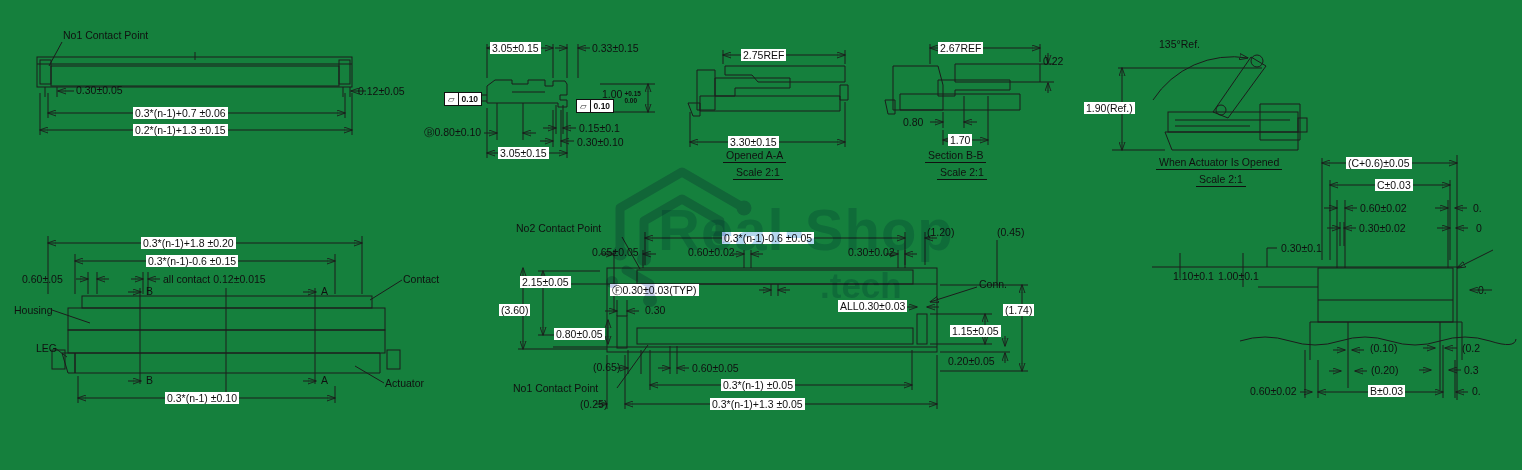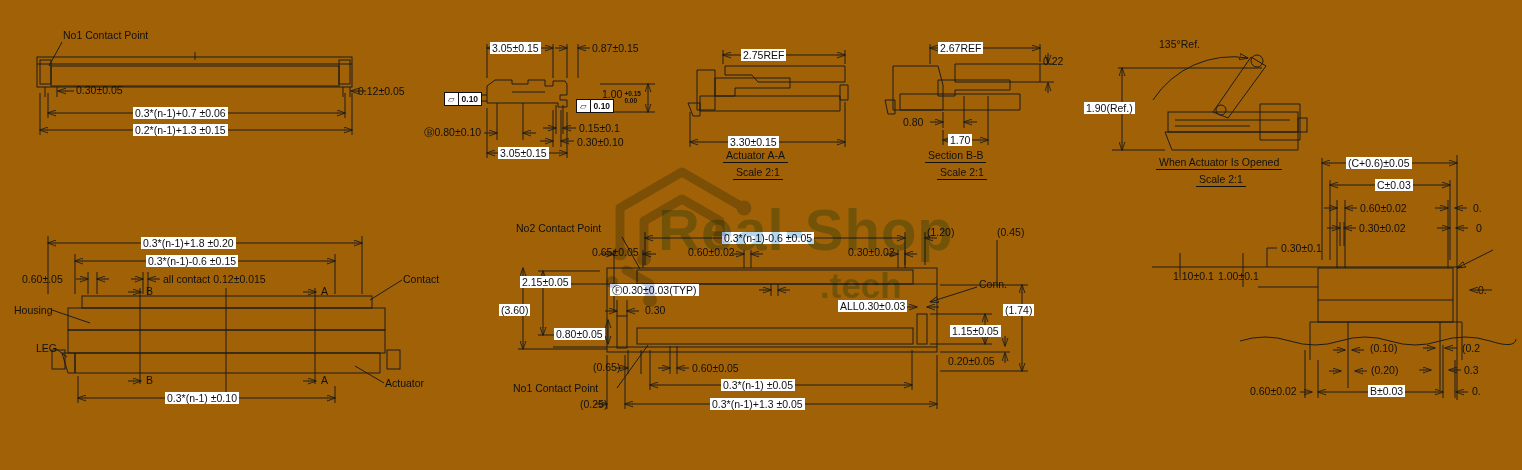--- a/index.html
+++ b/index.html
@@ -1,16 +1,16 @@
 <!DOCTYPE html>
 <html><head>
 <meta charset="utf-8">
 <style>
   html,body{margin:0;padding:0;background:#fff}
-  .stage{position:relative;width:1522px;height:470px;background:#a16207;overflow:hidden;
+  .stage{position:relative;width:1522px;height:470px;background:#15803d;overflow:hidden;
          font-family:"Liberation Sans",sans-serif}
   svg.lines{position:absolute;left:0;top:0;z-index:1}
   svg.lines line, svg.lines path, svg.lines rect, svg.lines circle{stroke:#1c1c1c;stroke-width:1;fill:none}
   .lb{position:absolute;font-size:10.5px;color:#101010;white-space:nowrap;line-height:1.15;z-index:3}
   .bg{background:#fff;padding:0 2px}
   .ul{border-bottom:1.2px solid #101010;padding:0 3px 1px}
   .fcf{display:inline-flex;border:1px solid #101010;background:#fff;z-index:3;position:absolute}
   .fcf i{font-style:normal;padding:0 3px;font-size:8.5px;line-height:12px;color:#101010}
   .fcf i + i{border-left:1px solid #101010;font-weight:bold}
   .tolstack{display:inline-flex;flex-direction:column;font-size:6.5px;line-height:1.05;
@@ -323,41 +323,41 @@
   </g>
 </svg>
 
 <span class="lb" style="left:63px;top:29px">No1 Contact Point</span>
 <span class="lb" style="left:76px;top:84px">0.30±0.05</span>
 <span class="lb" style="left:358px;top:85px">0.12±0.05</span>
 <span class="lb bg" style="left:133px;top:107px">0.3*(n-1)+0.7 ±0.06</span>
 <span class="lb bg" style="left:133px;top:124px">0.2*(n-1)+1.3 ±0.15</span>
 
 <span class="lb bg" style="left:490px;top:42px">3.05±0.15</span>
-<span class="lb" style="left:592px;top:42px">0.87±0.15</span>
+<span class="lb" style="left:592px;top:42px">0.33±0.15</span>
 <span class="lb" style="left:602px;top:88px"><span>1.00</span><span class="tolstack">
         <i>+0.15</i>
         <i>0.00</i>
       </span></span>
 <span class="fcf" style="left:444px;top:92px">
       <i>▱</i>
       <i>0.10</i>
     </span>
 <span class="fcf" style="left:576px;top:99px">
       <i>▱</i>
       <i>0.10</i>
     </span>
 <span class="lb" style="left:424px;top:126px">Ⓑ0.80±0.10</span>
 <span class="lb" style="left:579px;top:122px">0.15±0.1</span>
 <span class="lb" style="left:577px;top:136px">0.30±0.10</span>
 <span class="lb bg" style="left:498px;top:147px">3.05±0.15</span>
 
 <span class="lb bg" style="left:741px;top:49px">2.75REF</span>
 <span class="lb bg" style="left:728px;top:136px">3.30±0.15</span>
-<span class="lb ul" style="left:723px;top:149px">Actuator A-A</span>
+<span class="lb ul" style="left:723px;top:149px">Opened A-A</span>
 <span class="lb ul" style="left:733px;top:166px">Scale 2:1</span>
 
 <span class="lb bg" style="left:938px;top:42px">2.67REF</span>
 <span class="lb" style="left:1043px;top:55px">0.22</span>
 <span class="lb" style="left:903px;top:116px">0.80</span>
 <span class="lb bg" style="left:948px;top:134px">1.70</span>
 <span class="lb ul" style="left:925px;top:149px">Section B-B</span>
 <span class="lb ul" style="left:937px;top:166px">Scale 2:1</span>
 
 <span class="lb" style="left:1159px;top:38px">135°Ref.</span>

